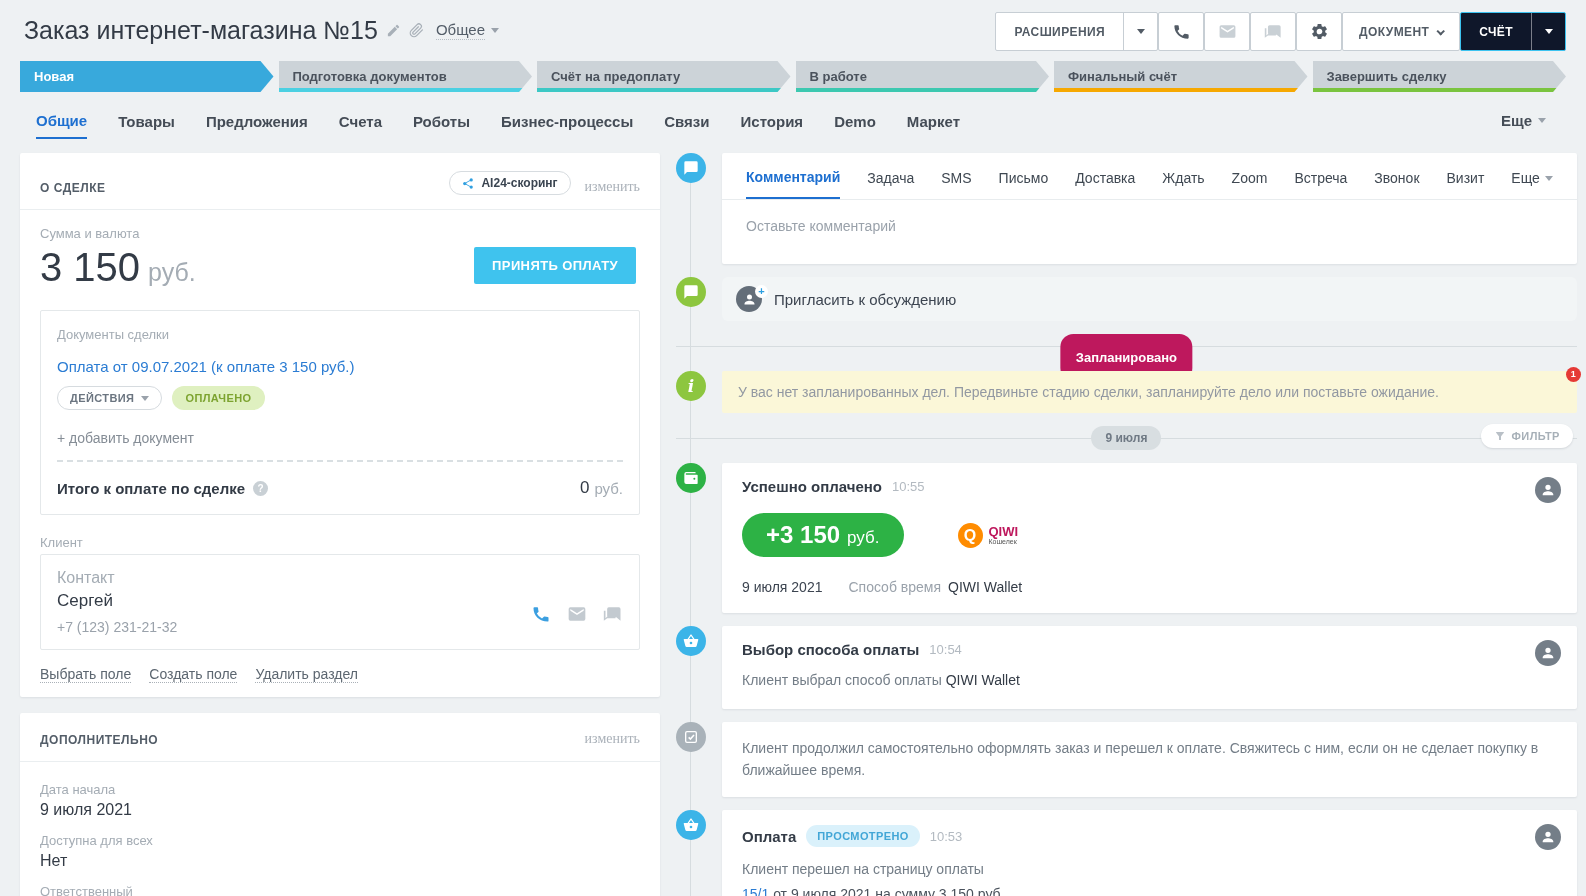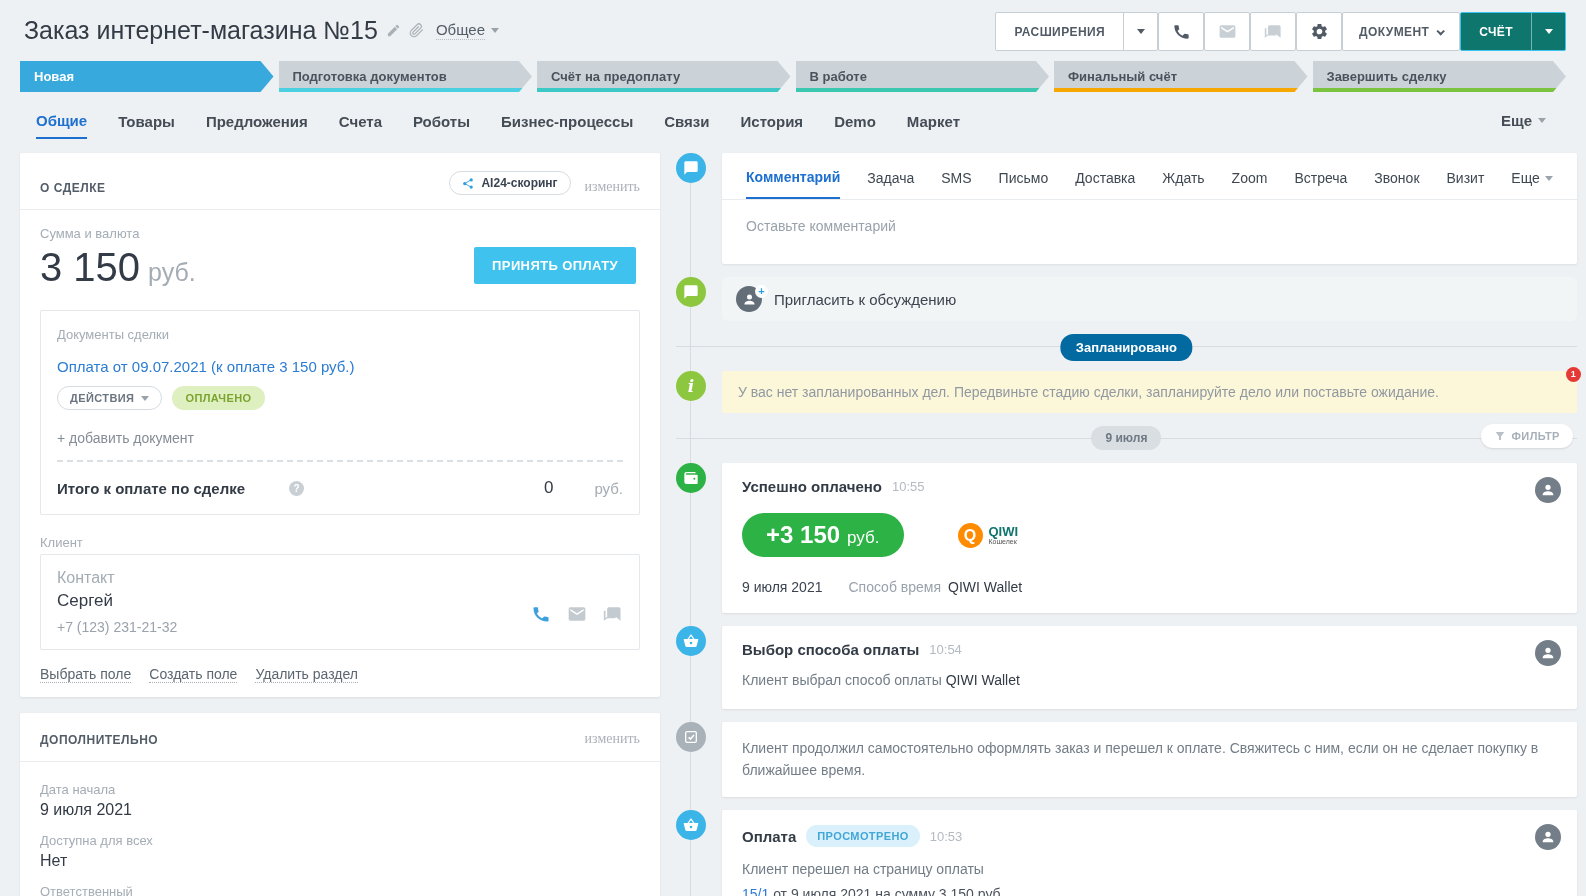--- a/index.html
+++ b/index.html
@@ -17,21 +17,21 @@
   .caret { width:0; height:0; border-left:4px solid transparent; border-right:4px solid transparent; border-top:5px solid #9aa2ab; display:inline-block; }
   .actions { display:flex; align-items:center; }
   .btn { height:39px; background:#fff; border:1px solid #c7ced4; border-radius:2px; display:flex; align-items:center; font-size:12px; font-weight:bold; color:#525b65; letter-spacing:.4px; cursor:pointer; }
   .btn .btn-main { padding:0 18px; }
   .btn .btn-caret { width:34px; align-self:stretch; display:flex; align-items:center; justify-content:center; border-left:1px solid #c7ced4; }
   .btn-icon { width:46px; justify-content:center; }
   .btn-icon svg { width:19px; height:19px; }
   .btn-icon.disabled { color:#c9d0d5; }
   .btn-doc { padding:0 16px; gap:8px; }
   .chev { display:inline-block; width:6px; height:6px; border-right:2px solid currentColor; border-bottom:2px solid currentColor; transform:rotate(45deg) translateY(-1px); }
-  .btn-blue { background:#0f766e; border-color:#3cc3f0; color:#fff; }
+  .btn-blue { background:#0f172a; border-color:#3cc3f0; color:#fff; }
   .btn-blue .btn-caret { border-left:1px solid rgba(255,255,255,.45); }
   .btn-blue .caret { border-top-color:#fff; }
 
   
   .stagebar { display:flex; gap:5px; margin:10px 20px 0 20px; height:31px; }
   .stage { position:relative; flex:1; background:#ccd3d8; color:#4a525c; font-size:13px; font-weight:bold; line-height:31px; padding-left:14px; cursor:pointer;
            clip-path:polygon(0 0, calc(100% - 13px) 0, 100% 50%, calc(100% - 13px) 100%, 0 100%); }
   .stage .bar { position:absolute; left:0; right:0; bottom:0; height:4px; }
   .stage.active { background:#38a9dc; color:#fff; }
   .s1 .bar{background:#4bd0e2;} .s2 .bar{background:#3cc8c5;} .s3 .bar{background:#3cc8b0;} .s4 .bar{background:#f6a800;} .s5 .bar{background:#7ac43f;}
@@ -58,21 +58,21 @@
   .amount-big { font-size:40px; font-weight:300; color:#333b46; }
   .amount-cur { font-size:25px; color:#a4acb4; font-weight:300; margin-left:8px; }
   .btn-pay { background:#3fc3ee; color:#fff; border:none; border-radius:2px; font-size:13px; font-weight:bold; letter-spacing:.4px; padding:11px 18px; cursor:pointer; margin-bottom:6px; }
   .docs-box { border:1px solid #e4e8ea; border-radius:2px; margin:20px 0 0 0; padding:16px; }
   .doc-link { display:inline-block; margin-top:12px; font-size:15px; color:#2b7cd3; cursor:pointer; }
   .doc-pills { display:flex; gap:10px; margin-top:10px; align-items:center; }
   .pill-actions { display:flex; align-items:center; gap:7px; border:1px solid #d6dbdf; border-radius:13px; padding:5px 12px; font-size:11px; font-weight:bold; color:#6b7580; letter-spacing:.4px; cursor:pointer; }
   .pill-paid { background:#dff0c0; color:#7ca32f; border-radius:13px; padding:6px 13px; font-size:11px; font-weight:bold; letter-spacing:.4px; }
   .add-doc { margin-top:20px; font-size:14px; color:#858d96; cursor:pointer; }
   .dash-sep { border-top:2px dashed #d9dfe2; margin-top:14px; }
-  .total-row { display:flex; align-items:center; margin-top:16px;gap:36px; }
+  .total-row { display:flex; align-items:center; margin-top:16px; }
   .total-label { font-size:15px; font-weight:bold; color:#333b46; }
   .q-circle { width:15px; height:15px; border-radius:50%; background:#c9d0d5; color:#fff; font-size:10px; font-weight:bold; text-align:center; line-height:15px; margin-left:8px; }
   .total-val { margin-left:auto; font-size:17px; color:#333b46; }
   .total-cur { font-size:15px; color:#a4acb4; margin-left:5px; }
   .client-wrap { margin-top:20px; }
   .client-box { border:1px solid #e4e8ea; border-radius:2px; padding:14px 16px; display:flex; }
   .contact-name { font-size:17px; color:#333b46; margin-top:2px; }
   .contact-phone { font-size:14px; color:#9aa2ab; margin-top:8px; }
   .contact-icons { margin-left:auto; display:flex; gap:16px; align-items:center; padding-top:24px; }
   .ci { width:20px; height:20px; cursor:pointer; }
@@ -105,40 +105,40 @@
 
   .invite-bar { background:#f2f5f6; border-radius:6px; height:44px; display:flex; align-items:center; padding:0 14px; cursor:pointer; }
   .invite-ava { position:relative; width:26px; height:26px; border-radius:50%; background:#646e79; color:#fff; display:flex; align-items:center; justify-content:center; margin-right:12px; }
   .invite-ava svg { width:15px; height:15px; }
   .invite-plus { position:absolute; right:-6px; top:-1px; width:13px; height:13px; border-radius:50%; background:#fff; color:#2b9fe0; font-size:11px; font-weight:bold; line-height:12px; text-align:center; }
   .invite-label { font-size:15px; color:#3c4450; }
 
   .divider-row { position:relative; height:24px; margin-bottom:13px; }
   .divider-row .line { position:absolute; left:0; right:0; top:50%; height:1px; background:#d6dcdf; }
   .pill-center { position:absolute; left:50%; transform:translateX(-50%); top:0; }
-  .pill-green { background:#0369a1; color:#fff; font-size:13px; font-weight:bold; padding:6px 15px; border-radius:13px; }
+  .pill-green { background:#be185d; color:#fff; font-size:13px; font-weight:bold; padding:16px 15px; border-radius:13px; }
   .pill-date { background:#d8dee1; color:#6f7984; font-size:12px; font-weight:bold; padding:5px 14px; border-radius:13px; }
   .filter-btn { position:absolute; right:4px; top:-2px; background:#fff; border-radius:14px; box-shadow:0 1px 2px rgba(83,92,105,.18); display:flex; align-items:center; gap:6px; padding:6px 13px; font-size:11px; font-weight:bold; letter-spacing:.4px; color:#a7b0b8; cursor:pointer; }
   .filter-btn svg { width:12px; height:12px; color:#b9c0c7; }
 
   .note { background:#fbf7d8; border-radius:2px; padding:13px 16px; font-size:14px; color:#9298a2; }
 
   .ev-card { padding:15px 20px 18px 20px; position:relative; }
   .ev-head { display:flex; align-items:center; gap:10px; }
   .ev-title { font-size:15px; font-weight:bold; color:#333b46; }
   .ev-time { font-size:13px; color:#b3bac1; }
   .ev-ava { position:absolute; right:16px; top:14px; width:26px; height:26px; border-radius:50%; background:#747e88; color:#fff; display:flex; align-items:center; justify-content:center; }
   .ev-ava svg { width:16px; height:16px; }
   .pay-row { display:flex; align-items:center; gap:54px; margin-top:18px; }
   .pill-amount { background:#2db245; color:#fff; border-radius:24px; padding:8px 24px; display:flex; align-items:baseline; gap:7px; }
   .pill-amount .sum { font-size:24px; font-weight:bold; }
   .pill-amount .cur { font-size:17px; }
   .qiwi { display:flex; align-items:center; gap:6px; }
   .qiwi-q { width:25px; height:25px; border-radius:50%; background:#ff8c00; color:#fff; font-size:16px; font-weight:bold; text-align:center; line-height:25px; }
-  .qiwi-name { color:#0f766e; font-size:13px; font-weight:bold; line-height:12px; }
+  .qiwi-name { color:#be185d; font-size:13px; font-weight:bold; line-height:12px; }
   .qiwi-sub { color:#555; font-size:7px; }
   .ev-meta { display:flex; gap:26px; margin-top:22px; font-size:14px; }
   .meta-date { color:#3c4450; }
   .meta-pair { display:flex; gap:7px; }
   .meta-label { color:#9aa2ab; } .meta-val { color:#333b46; }
   .ev-text { margin-top:12px; font-size:14px; color:#737d87; line-height:1.5; }
   .ev-text b.dark { color:#333b46; font-weight:normal; }
   .ev-plain { padding:16px 20px; font-size:14px; color:#737d87; line-height:1.55; }
   .pill-viewed { background:#daf1fb; color:#42a6d6; font-size:11px; font-weight:bold; letter-spacing:.4px; padding:5px 11px; border-radius:11px; }
   .link-blue { color:#2b7cd3; cursor:pointer; }

